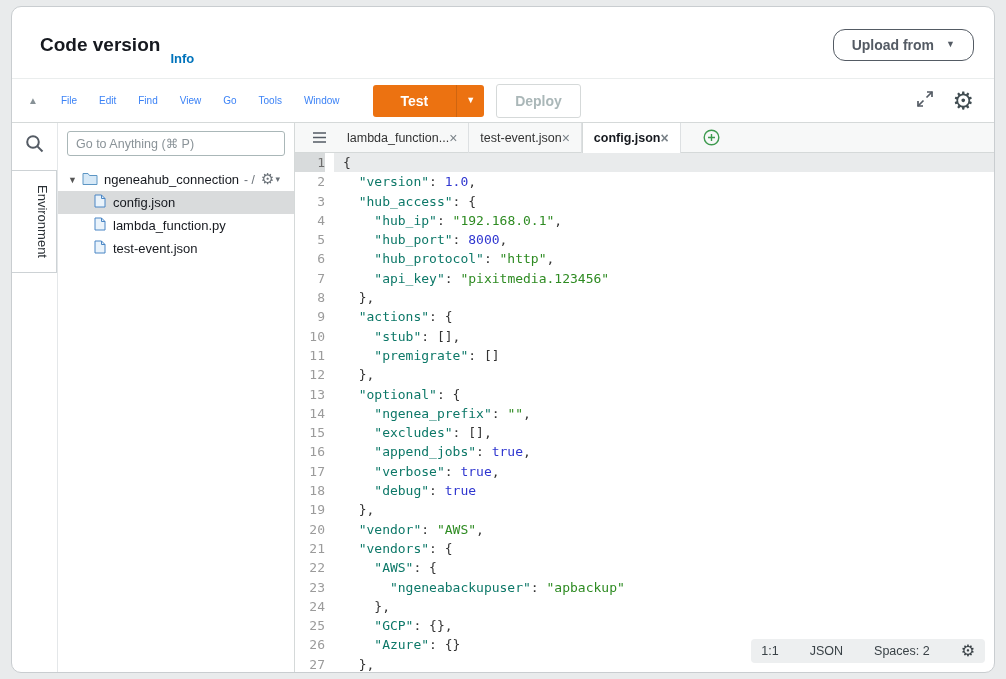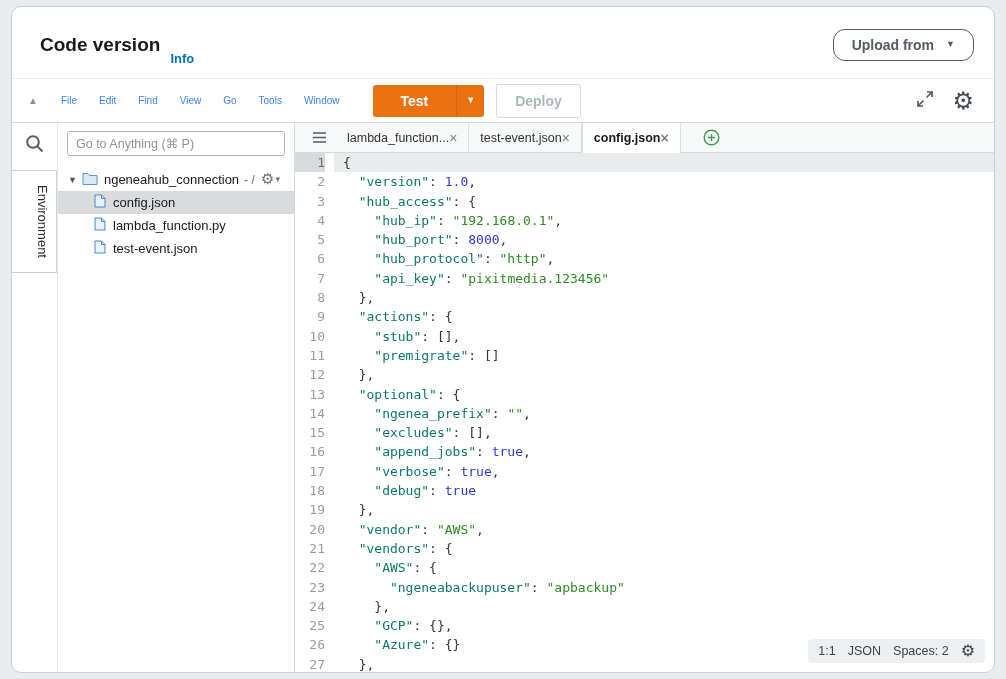--- a/index.html
+++ b/index.html
@@ -72,21 +72,21 @@
   .gutter { width:39px; flex-shrink:0; text-align:right; padding-right:9px; color:#9b9b9b; }
   .gutter-line.active { background:#d8dbdc; color:#6d6d6d; }
   .codecol { flex:1; min-width:0; padding-left:9px; }
   .code-line { white-space:pre; }
   .code-line.active { background:#e9ebec; margin-left:-9px; padding-left:9px; }
   .tok-pl  { color:#333333; }
   .tok-key { color:#0d7868; }
   .tok-str { color:#2e8b22; }
   .tok-num { color:#2f36d0; }
 
-  .statusbar { position:absolute; right:9px; bottom:9px; display:flex; align-items:center; gap:12px;
+  .statusbar { position:absolute; right:9px; bottom:9px; display:flex; align-items:center; gap:31px;
                background:#edeff0; border-radius:4px; padding:4px 10px; font-size:12.5px; color:#3a4247; }
   .status-item { cursor:pointer; }
   .status-gear { font-size:16px; color:#3a4247; cursor:pointer; }
 </style>
 </head>
 <body>
 
 <div class="card">
 
   <div class="header">

